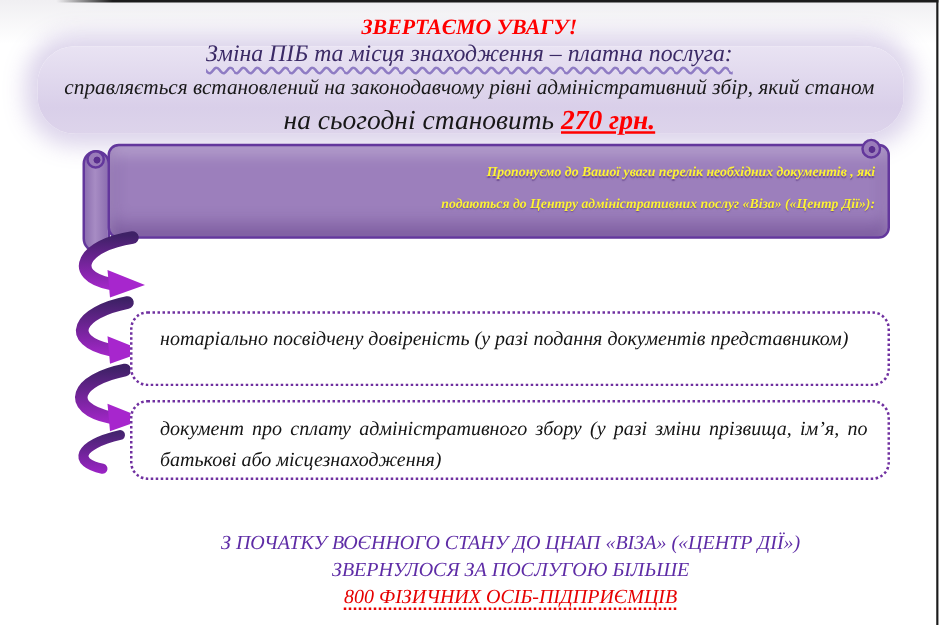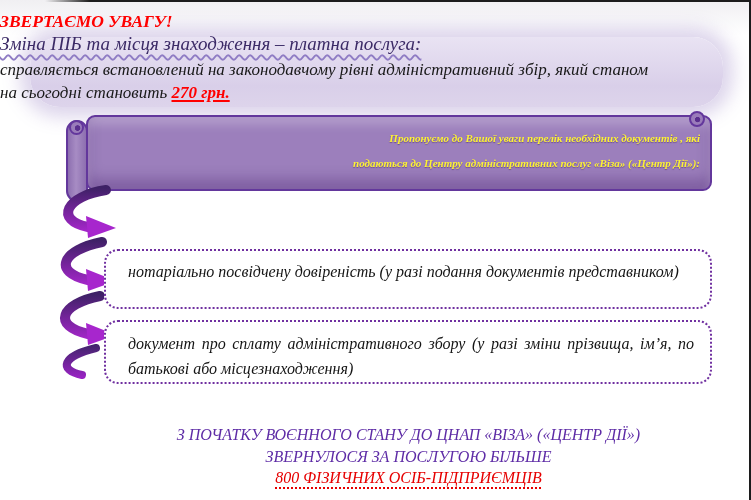--- a/index.html
+++ b/index.html
@@ -11,26 +11,26 @@
   }
   
   .edge-top{position:absolute;top:0;left:0;right:0;height:2px;
     background:linear-gradient(to right,rgba(20,20,20,0) 0%,rgba(20,20,20,0) 6%,#1c1c1c 12%,#1c1c1c 100%);}
   .edge-right{position:absolute;top:0;right:0;width:2px;height:100%;background:#1c1c1c;}
 
   
   .notice-glow{position:absolute;left:30px;right:28px;top:37px;height:70px;border-radius:30px;
     background:linear-gradient(180deg,#e9e3f3 0%,#d9cfe9 70%,#ddd4eb 100%);
     box-shadow:0 0 18px 10px rgba(214,204,232,0.85);}
-  .t{position:absolute;left:0;right:0;white-space:nowrap;}
+  .t{position:absolute;left:0;right:0;text-align:center;white-space:nowrap;}
   .title-red{top:11px;font-size:17.5px;font-weight:bold;color:#ff0000;}
   .sub{top:33px;font-size:19px;font-weight:normal;color:#3b2a66;
     text-decoration:underline wavy #8f7cc4 1.5px;text-underline-offset:4px;}
   .b1{top:60px;font-size:17px;color:#181818;font-weight:400;}
-  .b2{top:83px;font-size:17px;color:#181818;font-weight:500;}
+  .b2{top:83px;font-size:22px;color:#181818;font-weight:500;}
   .fee{color:#ff0000;font-weight:bold;text-decoration:underline solid #ff0000 2px;text-underline-offset:2px;}
 
   
   .scroll{position:absolute;left:64px;top:113px;width:648px;height:92px;}
   .scroll-strip{position:absolute;left:2px;top:7px;width:22px;height:82px;
     background:linear-gradient(90deg,#8a6bac,#a habit);}
   .scroll-strip{position:absolute;left:2px;top:7px;width:22px;height:82px;
     background:linear-gradient(90deg,#8d6fb0 0%,#a78cc4 45%,#8d6fb0 100%);
     border:2px solid #63379c;border-radius:12px;box-sizing:border-box;}
   .scroll-body{position:absolute;left:22px;top:2px;right:0;height:76px;

